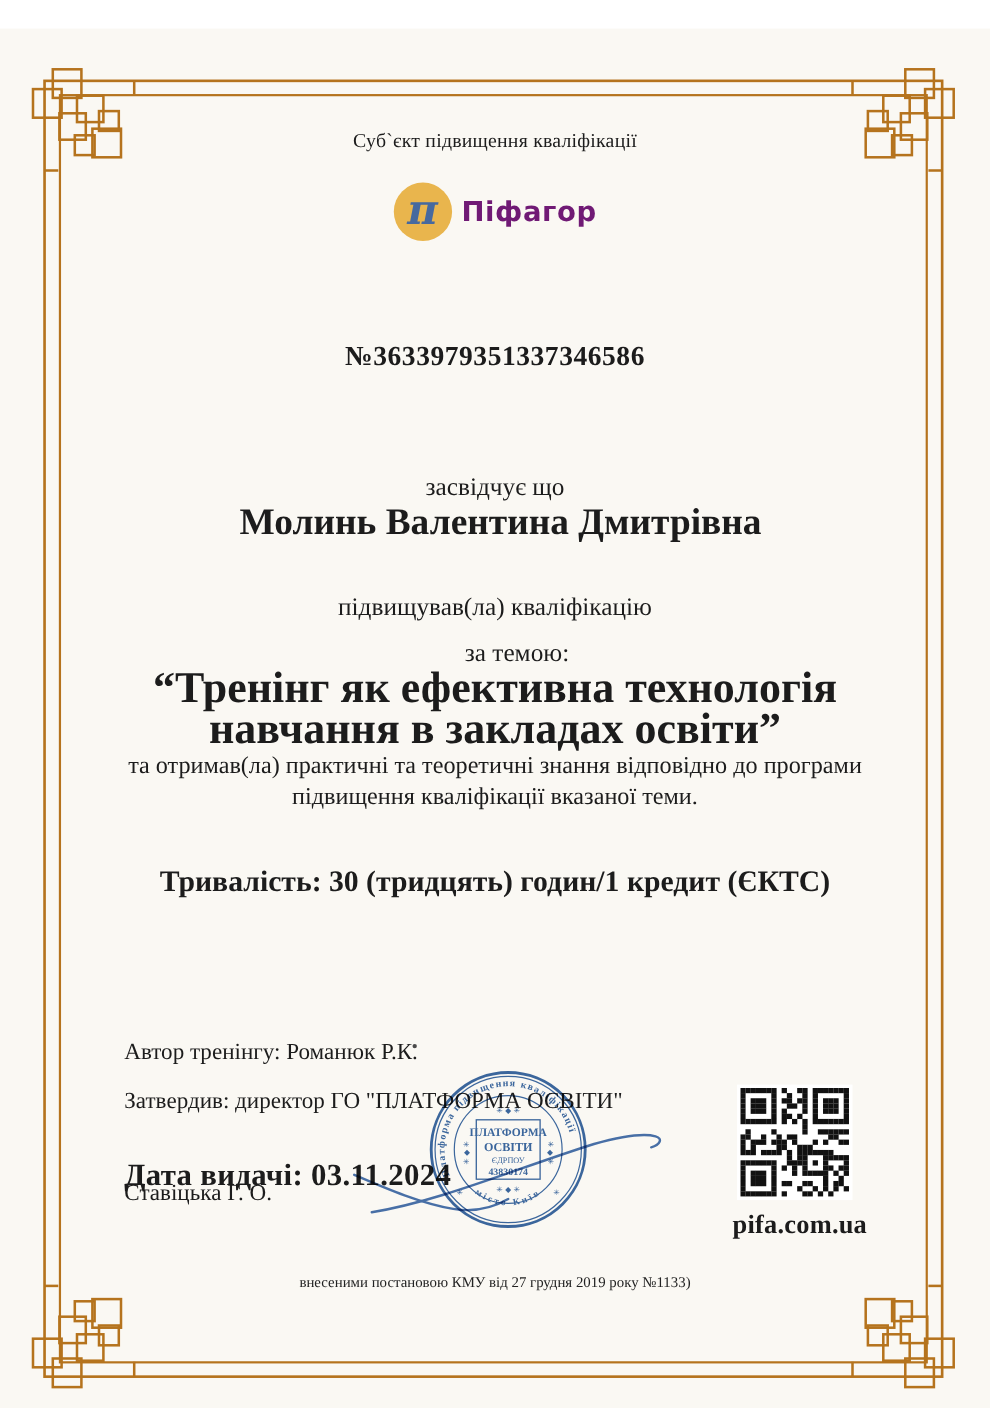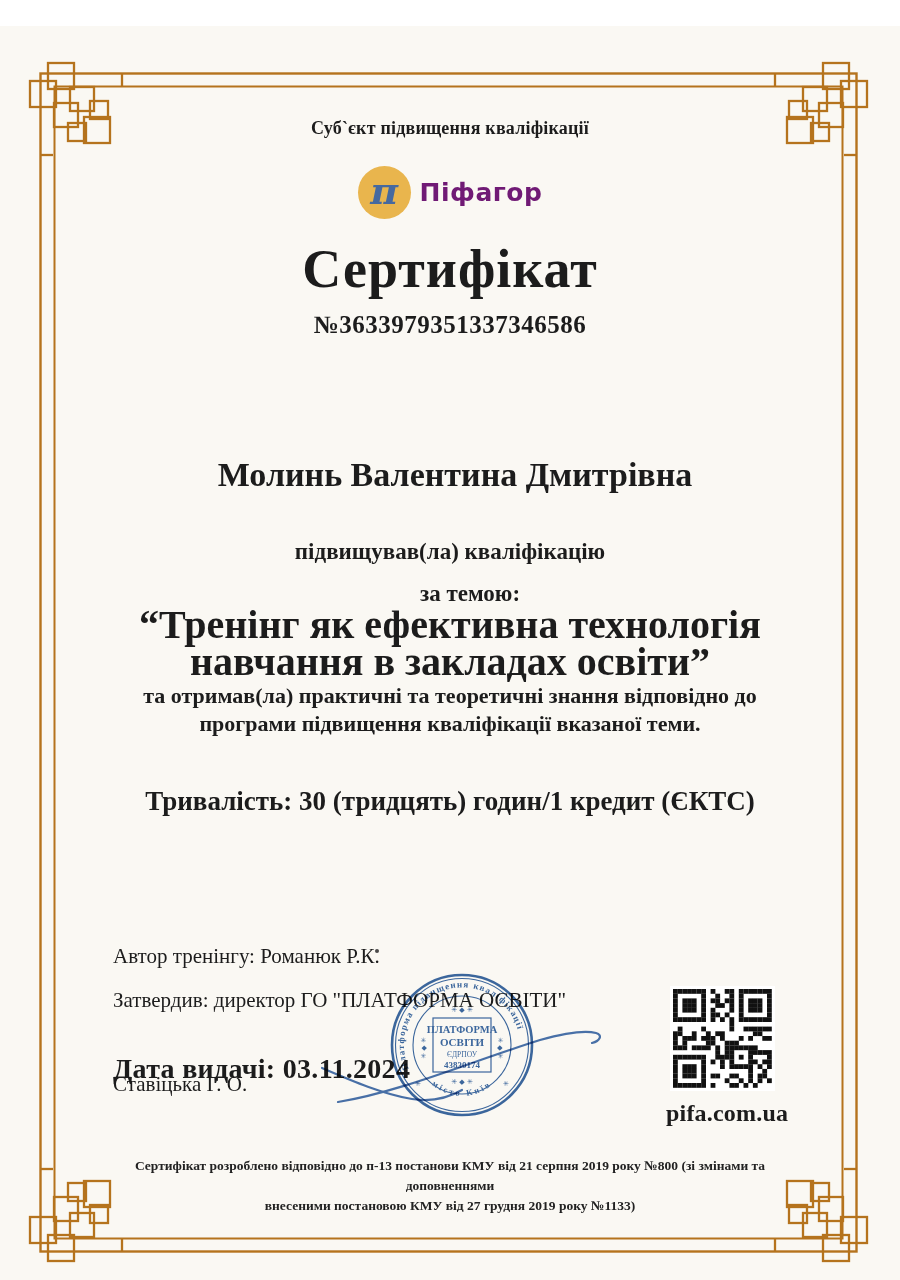--- a/index.html
+++ b/index.html
@@ -3,21 +3,21 @@
 <meta charset="utf-8">
 <style>
   html,body{margin:0;padding:0;background:#ffffff;}
   .page{
     position:relative; width:900px; height:1280px; margin:0 auto;
     background:#faf8f3; overflow:hidden;
     font-family:"Liberation Serif", serif; color:#1c1c1c;
   }
   .scan-strip{position:absolute;left:0;top:0;width:900px;height:26px;background:#ffffff;}
   .frame{position:absolute;left:0;top:0;pointer-events:none;}
-  .center{position:absolute;left:0;right:0;text-align:center;font-weight:bold;}
+  .center{position:absolute;left:0;right:0;text-align:center;}
   .hdr{font-size:18px;letter-spacing:.2px;}
   .logo-row{position:absolute;left:0;right:0;top:166px;display:flex;justify-content:center;align-items:center;gap:9px;}
   .logo-circle{width:53px;height:53px;border-radius:50%;background:#e9b54d;display:flex;align-items:center;justify-content:center;}
   .logo-pi{font-family:"DejaVu Serif", serif;font-style:italic;font-weight:bold;font-size:38px;color:#46699f;line-height:1;margin-top:-4px;}
   .logo-name{font-family:"DejaVu Sans", sans-serif;font-weight:bold;font-size:25px;color:#701a75;letter-spacing:.5px;}
   .title{top:238px;font-size:54px;font-weight:bold;letter-spacing:1px;}
   .cert-no{top:311px;font-size:25px;font-weight:bold;letter-spacing:.5px;}
   .certifies{top:430px;font-size:23px;}
   .name{top:456px;font-size:34px;font-weight:bold;margin-left:10px;}
   .action{top:503px;font-size:23px;margin-top:36px;}
@@ -74,23 +74,23 @@
 
   <div class="center hdr" style="top:118px">Суб`єкт підвищення кваліфікації</div>
 
   <div class="logo-row">
     <div class="logo-circle">
       <span class="logo-pi">π</span>
     </div>
     <span class="logo-name">Піфагор</span>
   </div>
 
-  <div class="center title">Сертифікат</div>
   <div class="center cert-no">№3633979351337346586</div>
 
+  <div class="center certifies">засвідчує що</div>
   <div class="center name">Молинь Валентина Дмитрівна</div>
   <div class="center action">підвищував(ла) кваліфікацію</div>
 
   <div class="center topic-label">за темою:</div>
   <div class="center topic-title">
     <div class="inner">“Тренінг як ефективна технологія навчання в закладах освіти”</div>
   </div>
   <div class="center topic-desc">
     <div class="inner">та отримав(ла) практичні та теоретичні знання відповідно до програми підвищення кваліфікації вказаної теми.</div>
   </div>
@@ -365,18 +365,17 @@
           <rect x="56.4" y="94.0" width="4.8" height="4.8" fill="#111111"></rect>
           <rect x="61.1" y="94.0" width="4.8" height="4.8" fill="#111111"></rect>
           <rect x="70.5" y="94.0" width="4.8" height="4.8" fill="#111111"></rect>
           <rect x="79.9" y="94.0" width="4.8" height="4.8" fill="#111111"></rect>
         </svg></div>
     <div class="qr-label">pifa.com.ua</div>
   </div>
 
   <div class="center footer">
     <div class="inner">
-      <div>Сертифікат розроблено відповідно до п-13 постанови КМУ від 21 серпня 2019 року №800 (зі змінами та доповненнями</div>
       <div>внесеними постановою КМУ від 27 грудня 2019 року №1133)</div>
     </div>
   </div>
 
 </div>
 
 </body></html>

